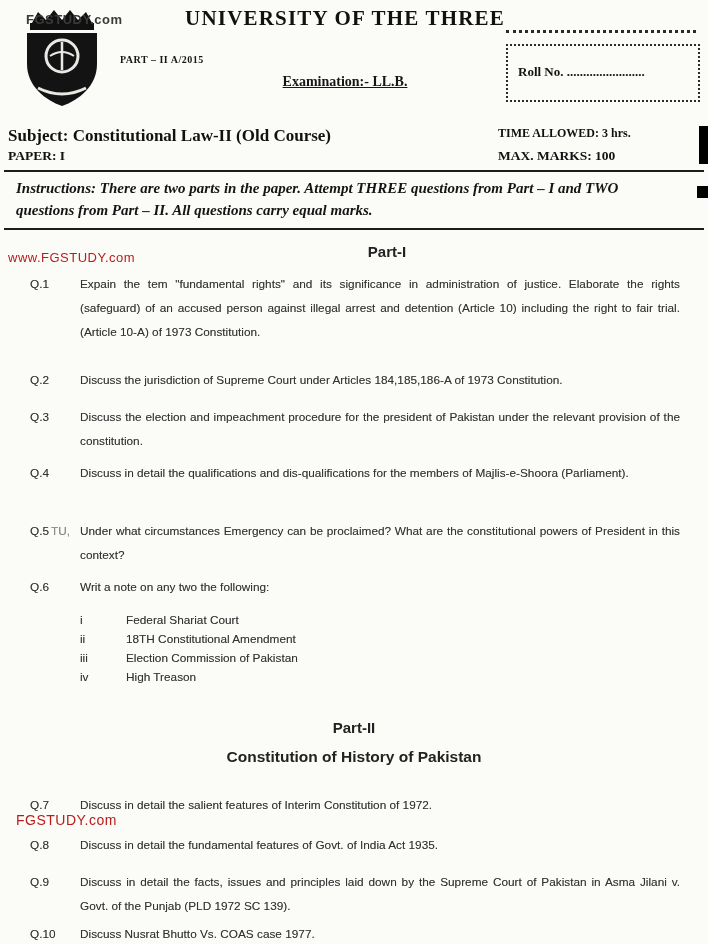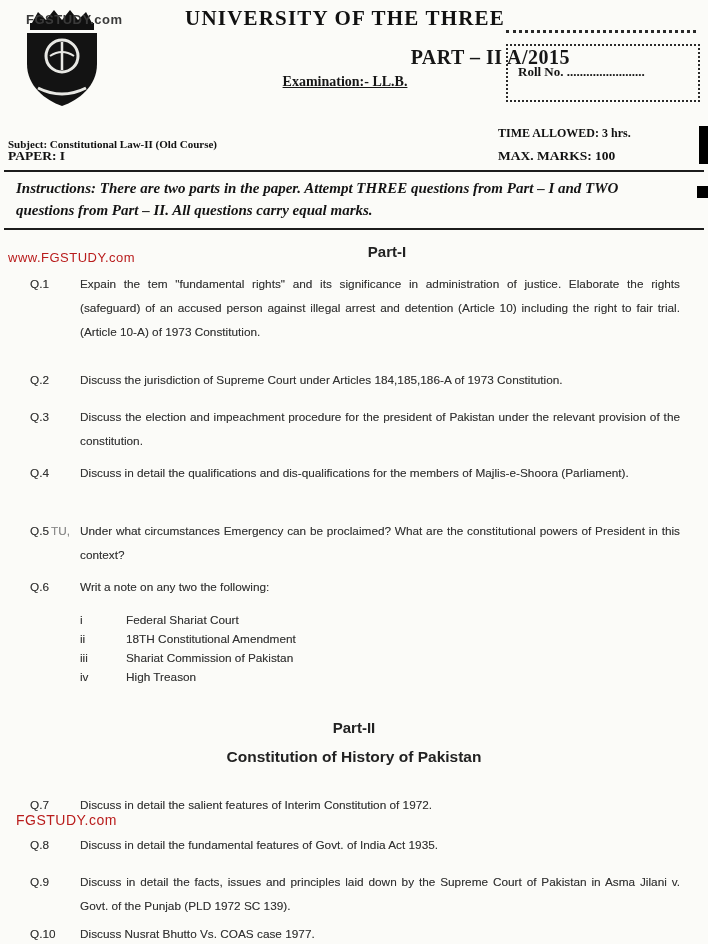--- a/index.html
+++ b/index.html
@@ -9,30 +9,30 @@
     font-family:"Liberation Sans","DejaVu Sans",sans-serif;
     color:#2b2b2b;
   }
   .serif{font-family:"Liberation Serif","DejaVu Serif",serif;}
 
   
   .crest{position:absolute;left:16px;top:8px;width:92px;height:100px;z-index:2;}
   .wm-top{position:absolute;left:26px;top:12px;z-index:3;font-weight:bold;font-size:13px;color:#3a3a3a;letter-spacing:.5px;}
   .title{position:absolute;left:120px;top:6px;width:450px;text-align:center;
          font-weight:bold;font-size:21px;letter-spacing:1.2px;color:#111;}
-  .part-line{position:absolute;left:120px;top:46px;width:450px;text-align:right;
-         font-weight:bold;font-size:20px;color:#161616;letter-spacing:.5px;}
+  .part-line{position:absolute;left:120px;top:54px;width:450px;text-align:left;
+         font-weight:bold;font-size:10px;color:#161616;letter-spacing:.5px;}
   .exam-line{position:absolute;left:120px;top:74px;width:450px;text-align:center;
          font-weight:bold;font-size:14px;color:#161616;text-decoration:underline;}
   .roll-dots{position:absolute;left:506px;top:30px;width:190px;border-top:3px dotted #2a2a2a;}
   .roll-box{position:absolute;left:506px;top:44px;width:190px;height:54px;border:2px dotted #2a2a2a;}
   .roll-box span{position:absolute;left:10px;top:18px;font-weight:bold;font-size:13px;color:#141414;}
 
   
-  .meta-left1{position:absolute;left:8px;top:126px;font-weight:bold;font-size:11px;color:#111;margin-top:12px;}
+  .meta-left1{position:absolute;left:8px;top:126px;font-weight:bold;font-size:17px;color:#111;}
   .meta-left2{position:absolute;left:8px;top:148px;font-weight:bold;font-size:13.5px;color:#111;text-align:center;}
   .meta-right1{position:absolute;left:498px;top:126px;font-weight:bold;font-size:12px;color:#111;}
   .meta-right2{position:absolute;left:498px;top:148px;font-weight:bold;font-size:13.5px;color:#111;}
 
   .rule{position:absolute;left:4px;right:4px;height:2px;background:#1c1c1c;}
   .rule1{top:170px;} .rule2{top:228px;}
 
   .instructions{position:absolute;left:16px;top:177px;width:660px;
     font-weight:bold;font-style:italic;font-size:15px;line-height:22px;color:#141414;}
 
@@ -133,21 +133,21 @@
   </div>
 
   <div class="subitems">
     <div class="subitem">
       <span class="subno">i</span><span>Federal Shariat Court</span>
     </div>
     <div class="subitem">
       <span class="subno">ii</span><span>18TH Constitutional  Amendment</span>
     </div>
     <div class="subitem">
-      <span class="subno">iii</span><span>Shariat Commission of Pakistan</span>
+      <span class="subno">iii</span><span>Election Commission of Pakistan</span>
     </div>
     <div class="subitem">
       <span class="subno">iv</span><span>High Treason</span>
     </div>
   </div>
 
   <div class="part-heading ph2">Part-II</div>
   <div class="part-heading ph2sub">Constitution of History of Pakistan</div>
 
   <div class="q" style="top:793px">

